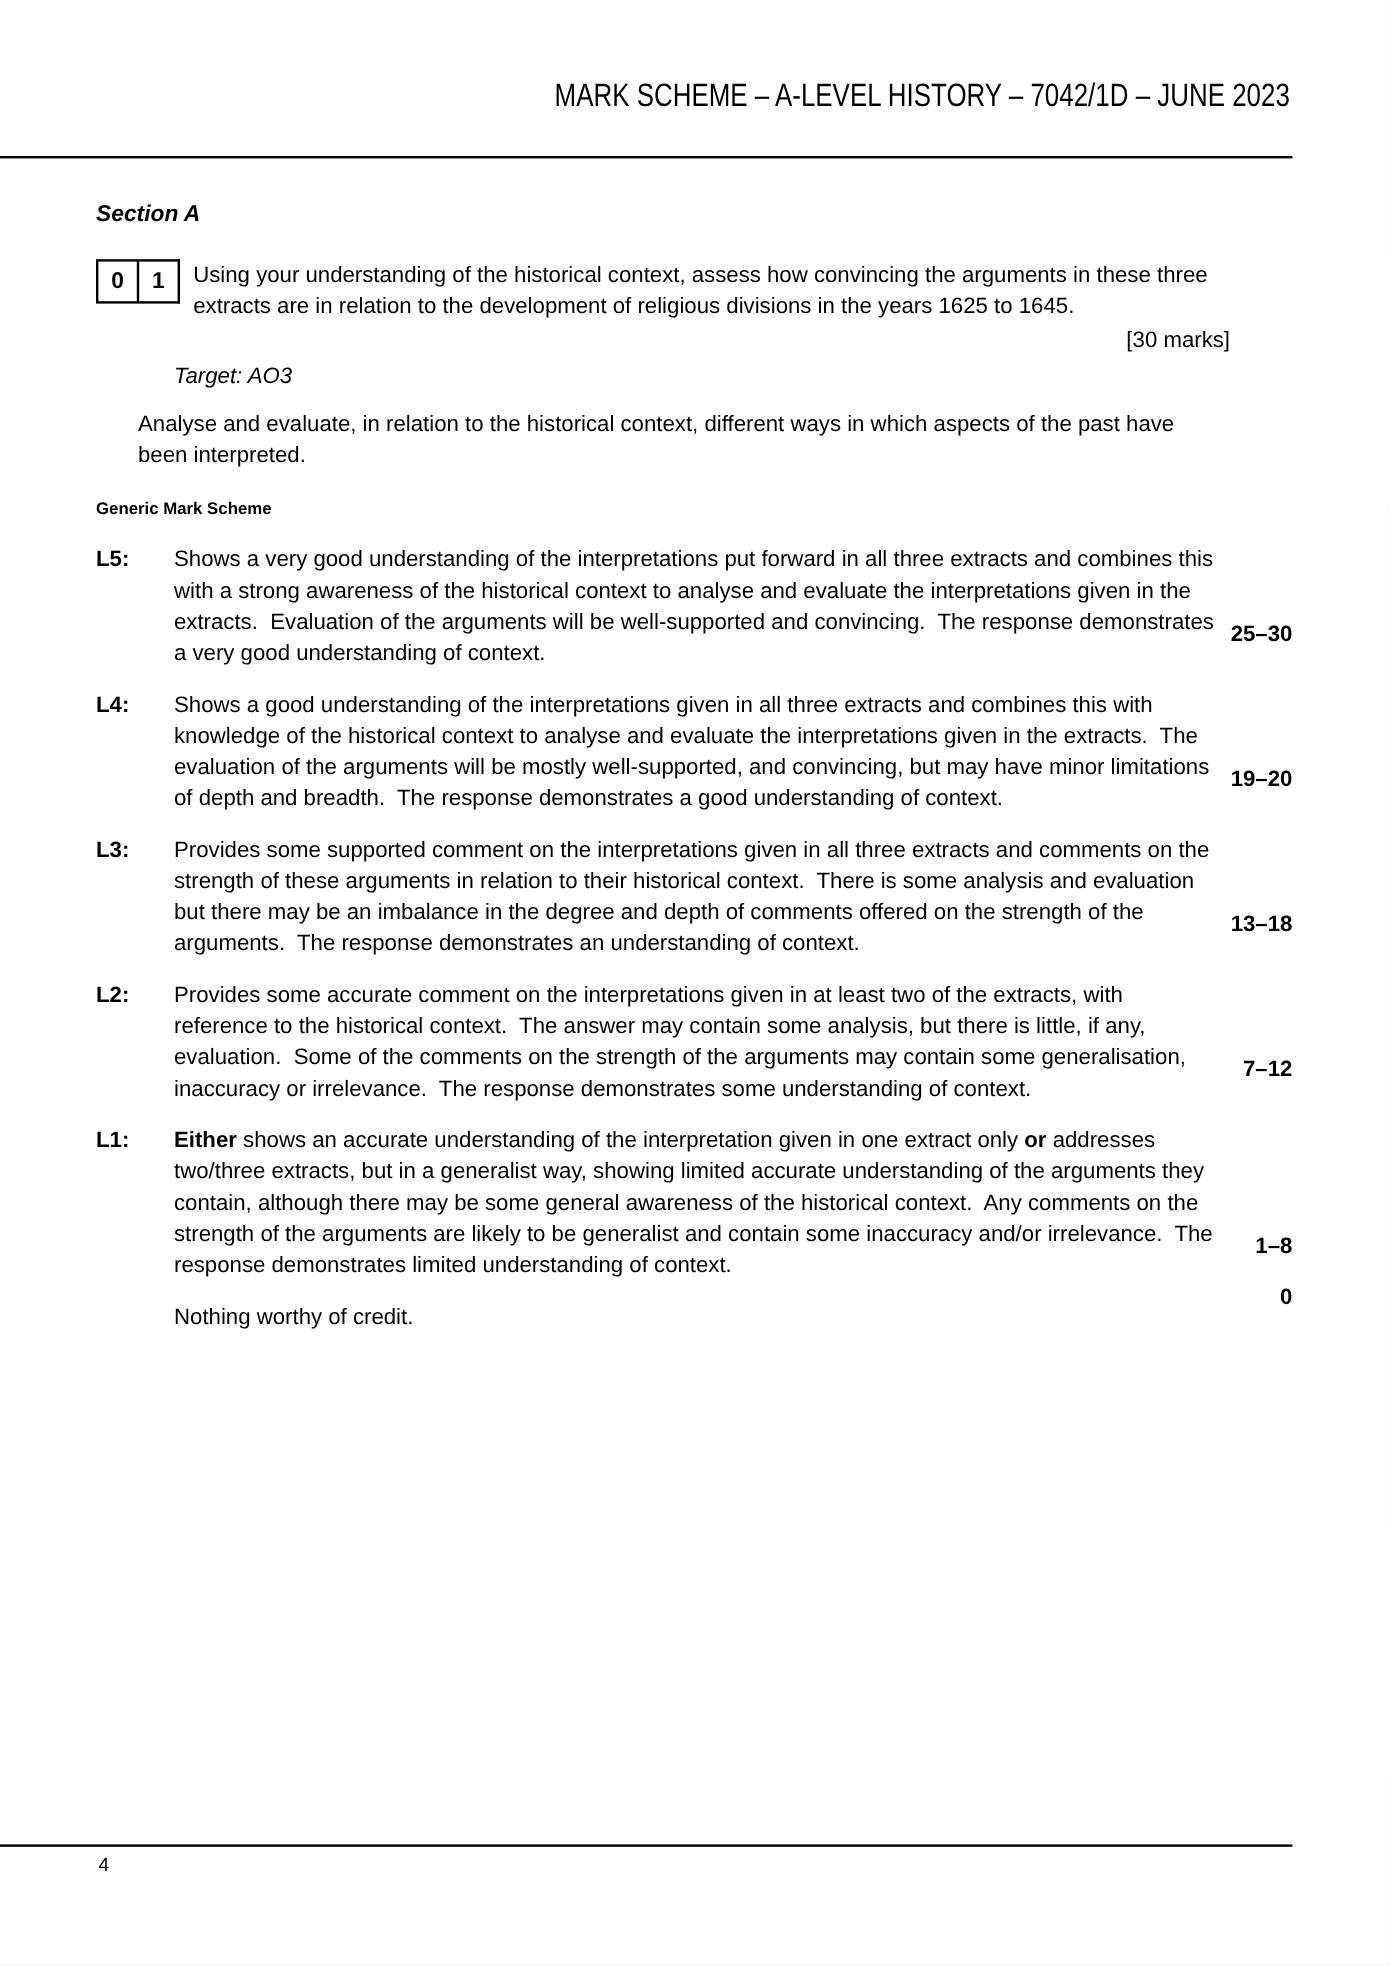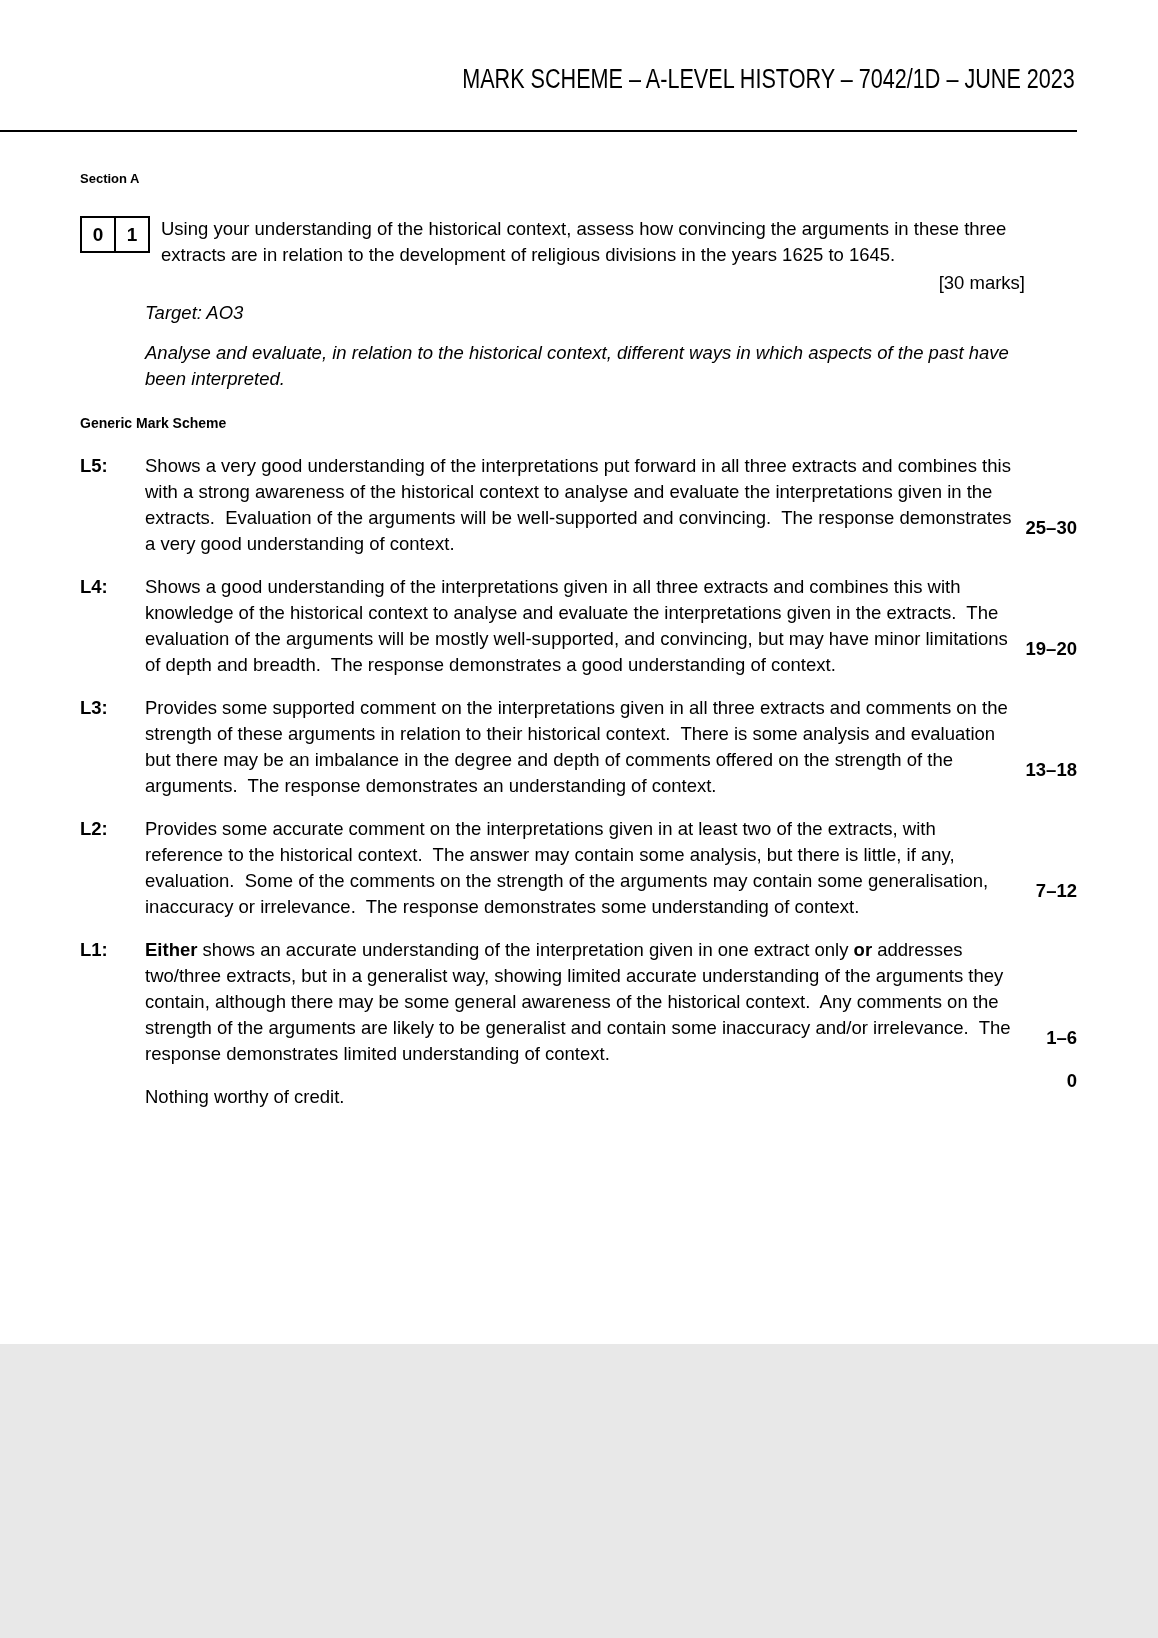--- a/index.html
+++ b/index.html
@@ -1,19 +1,19 @@
 <!DOCTYPE html>
 <html><head>
 <meta charset="utf-8">
 <style>
   html, body { margin: 0; padding: 0; background: #e8e8e8; }
   .page {
     position: relative;
     width: 1158px;
-    height: 1344px;
+    height: 1638px;
     margin: 0 auto;
     background: #ffffff;
     color: #000000;
     font-family: "Liberation Sans", sans-serif;
     overflow: hidden;
   }
   .hdr-title {
     position: absolute;
     top: 64px;
     right: 83px;
@@ -40,21 +40,21 @@
   }
   .content {
     position: absolute;
     left: 80px;
     top: 166px;
     width: 997px;
     font-size: 18.5px;
     line-height: 26px;
   }
   .bold, .b { font-weight: bold; }
-  .section-title { font-weight: bold; font-size: 13px; line-height: 26px; }
+  .section-title { font-weight: bold; font-size: 19px; line-height: 26px; font-style: italic; }
   .question-row {
     display: flex;
     align-items: flex-start;
     margin-top: 24px;
   }
   .q-box { display: flex; flex: 0 0 auto; }
   .q-cell {
     width: 32px;
     height: 33px;
     border: 2px solid #000000;
@@ -75,23 +75,22 @@
     padding-right: 52px;
     font-weight: normal;
   }
   .q-target {
     margin-top: 4px;
     margin-left: 65px;
     font-style: italic;
   }
   .q-objective {
     margin-top: 14px;
-    margin-left: 65px;
+    margin-left: 35px;
     width: 880px;
-    font-style: italic;
     white-space: pre-wrap;
   }
   .gms-title { margin-top: 18px; font-weight: bold; font-size: 14px; }
   .level {
     position: relative;
     display: flex;
     align-items: flex-start;
     margin-top: 17px;
   }
   .level-label {
@@ -158,21 +157,21 @@
 
     <div class="level">
       <div class="level-label">L2:</div>
       <div class="level-body"><span>Provides some accurate comment on the interpretations given in at least two of the extracts, with reference to the historical context.  The answer may contain some analysis, but there is little, if any, evaluation.  Some of the comments on the strength of the arguments may contain some generalisation, inaccuracy or irrelevance.  The response demonstrates some understanding of context.</span></div>
       <div class="level-marks">7–12</div>
     </div>
 
     <div class="level">
       <div class="level-label">L1:</div>
       <div class="level-body"><span class="b">Either</span><span> shows an accurate understanding of the interpretation given in one extract only </span><span class="b">or</span><span> addresses two/three extracts, but in a generalist way, showing limited accurate understanding of the arguments they contain, although there may be some general awareness of the historical context.  Any comments on the strength of the arguments are likely to be generalist and contain some inaccuracy and/or irrelevance.  The response demonstrates limited understanding of context.</span></div>
-      <div class="level-marks">1–6</div>
+      <div class="level-marks">1–8</div>
     </div>
 
     <div class="level">
       <div class="level-label"></div>
       <div class="level-body">Nothing worthy of credit.</div>
       <div class="level-marks">0</div>
     </div>
 
   </div>
 

